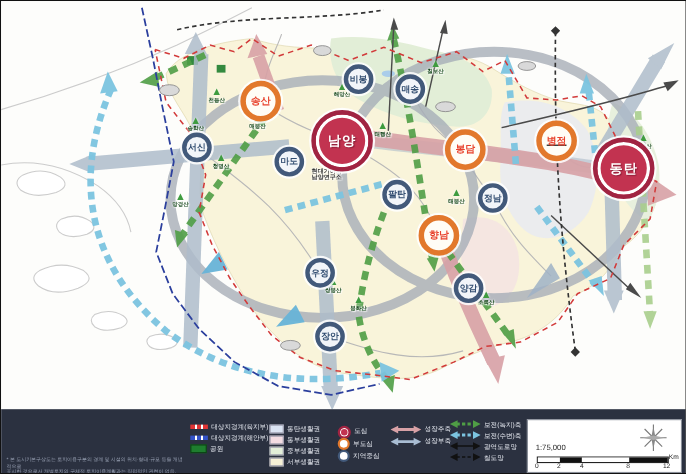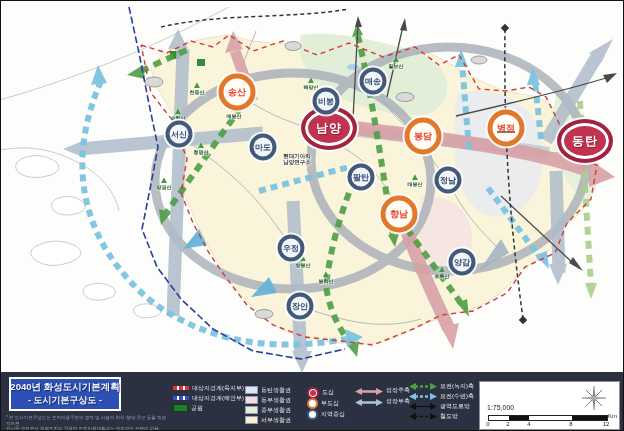--- a/index.html
+++ b/index.html
@@ -5,22 +5,22 @@
   html,body{margin:0;padding:0;background:#555;}
   .frame{position:relative;width:624px;height:431px;background:#fff;overflow:hidden;
          font-family:"Liberation Sans","DejaVu Sans",sans-serif;border:1px solid #111;box-sizing:border-box;}
   .map-area{position:absolute;left:0;top:0;width:624px;height:371px;background:#fdfdfb;}
   #map-svg{position:absolute;left:0;top:0;}
 
   
   .node{position:absolute;border-radius:50%;display:flex;align-items:center;justify-content:center;
         transform:translate(-50%,-50%);box-shadow:0 0 0 2px rgba(255,255,255,.85);box-sizing:border-box;z-index:6;}
   .node span{font-weight:bold;white-space:nowrap;}
-  .node.dosim{width:56px;height:44px;background:#c23350;border:4px solid #a02442;
-              box-shadow:inset 0 0 0 3px #fff,0 0 0 2px rgba(255,255,255,.9);margin-left:18px;}
+  .node.dosim{width:56px;height:56px;background:#c23350;border:4px solid #a02442;
+              box-shadow:inset 0 0 0 3px #fff,0 0 0 2px rgba(255,255,255,.9);}
   .node.dosim span{color:#fff;font-size:12px;letter-spacing:1px;text-shadow:1px 1px 1px #8c1f38;}
   .node.budosim{width:37px;height:37px;background:#fffdf6;border:5px solid #e2782c;}
   .node.budosim span{color:#e8432e;font-size:9px;}
   .node.jiyeok{width:27px;height:27px;background:#f2f5f9;border:4px solid #42597a;}
   .node.jiyeok span{color:#2e4a6e;font-size:8px;}
 
   
   .mtn{position:absolute;transform:translate(-50%,-50%);text-align:center;z-index:4;line-height:6px;}
   .mtn .tri{display:block;color:#3f9c3f;font-size:10px;line-height:9px;text-shadow:0 0 2px #fff;}
   .mtn .mname{display:block;font-size:5px;font-weight:bold;color:#17491c;
@@ -255,70 +255,66 @@
     <div id="labels-layer">
         <div class="map-label" style="left: 296px; top: 158px;">
           <div>현대기아차</div>
           <div>남양연구소</div>
         </div>
       </div>
     <div id="nodes-layer">
         <div class="node dosim" style="left: 310px; top: 127px;">
           <span>남양</span>
         </div>
-        <div class="node dosim" style="left: 566px; top: 140px;">
+        <div class="node dosim" style="left: 566px; top: 152px;">
           <span>동탄</span>
         </div>
         <div class="node budosim" style="left: 236px; top: 91px;">
           <span>송산</span>
         </div>
         <div class="node budosim" style="left: 422px; top: 135px; font-family: Liberation Mono, monospace;">
           <span>봉담</span>
         </div>
         <div class="node budosim" style="left: 505px; top: 127px; text-decoration: underline;">
           <span>병점</span>
         </div>
         <div class="node budosim" style="left: 398px; top: 213px;">
           <span>향남</span>
         </div>
         <div class="node jiyeok" style="left: 178px; top: 133px;">
           <span>서신</span>
         </div>
         <div class="node jiyeok" style="left: 262px; top: 146px;">
           <span>마도</span>
         </div>
-        <div class="node jiyeok" style="left: 325px; top: 71px; margin-top: 29px;">
+        <div class="node jiyeok" style="left: 325px; top: 71px;">
           <span>비봉</span>
         </div>
         <div class="node jiyeok" style="left: 372px; top: 80px;">
           <span>매송</span>
         </div>
         <div class="node jiyeok" style="left: 360px; top: 176px;">
           <span>팔탄</span>
         </div>
         <div class="node jiyeok" style="left: 447px; top: 179px;">
           <span>정남</span>
         </div>
         <div class="node jiyeok" style="left: 290px; top: 247px; text-align: right;">
           <span>우정</span>
         </div>
         <div class="node jiyeok" style="left: 299px; top: 305px;">
           <span>장안</span>
         </div>
-        <div class="node jiyeok" style="left: 425px; top: 261px; margin-left: 36px;">
+        <div class="node jiyeok" style="left: 425px; top: 261px;">
           <span>양감</span>
         </div>
       </div>
   </div>
 
   <div class="legend-band">
-    <div class="title-box">
-      <span class="t1">2040년 화성도시기본계획</span>
-      <span class="t2">- 도시기본구상도 -</span>
-    </div>
     <div class="footnote">
       <div>* 본 도시기본구상도는 토지이용구분의 경계 및 시설의 위치·형태·규모 등을 개념적으로</div>
       <div>표시한 것으로서 개별토지의 구체적 토지이용계획과는 직접적인 관련이 없음.</div>
     </div>
 
     <div id="legend-boundary" class="lg-col" style="left:172px;top:11px;">
         <div class="lg-row" style="height: 10px;">
           <span class="sw-line red"></span>
           <span class="lbl">대상지경계(육지부)</span>
         </div>

